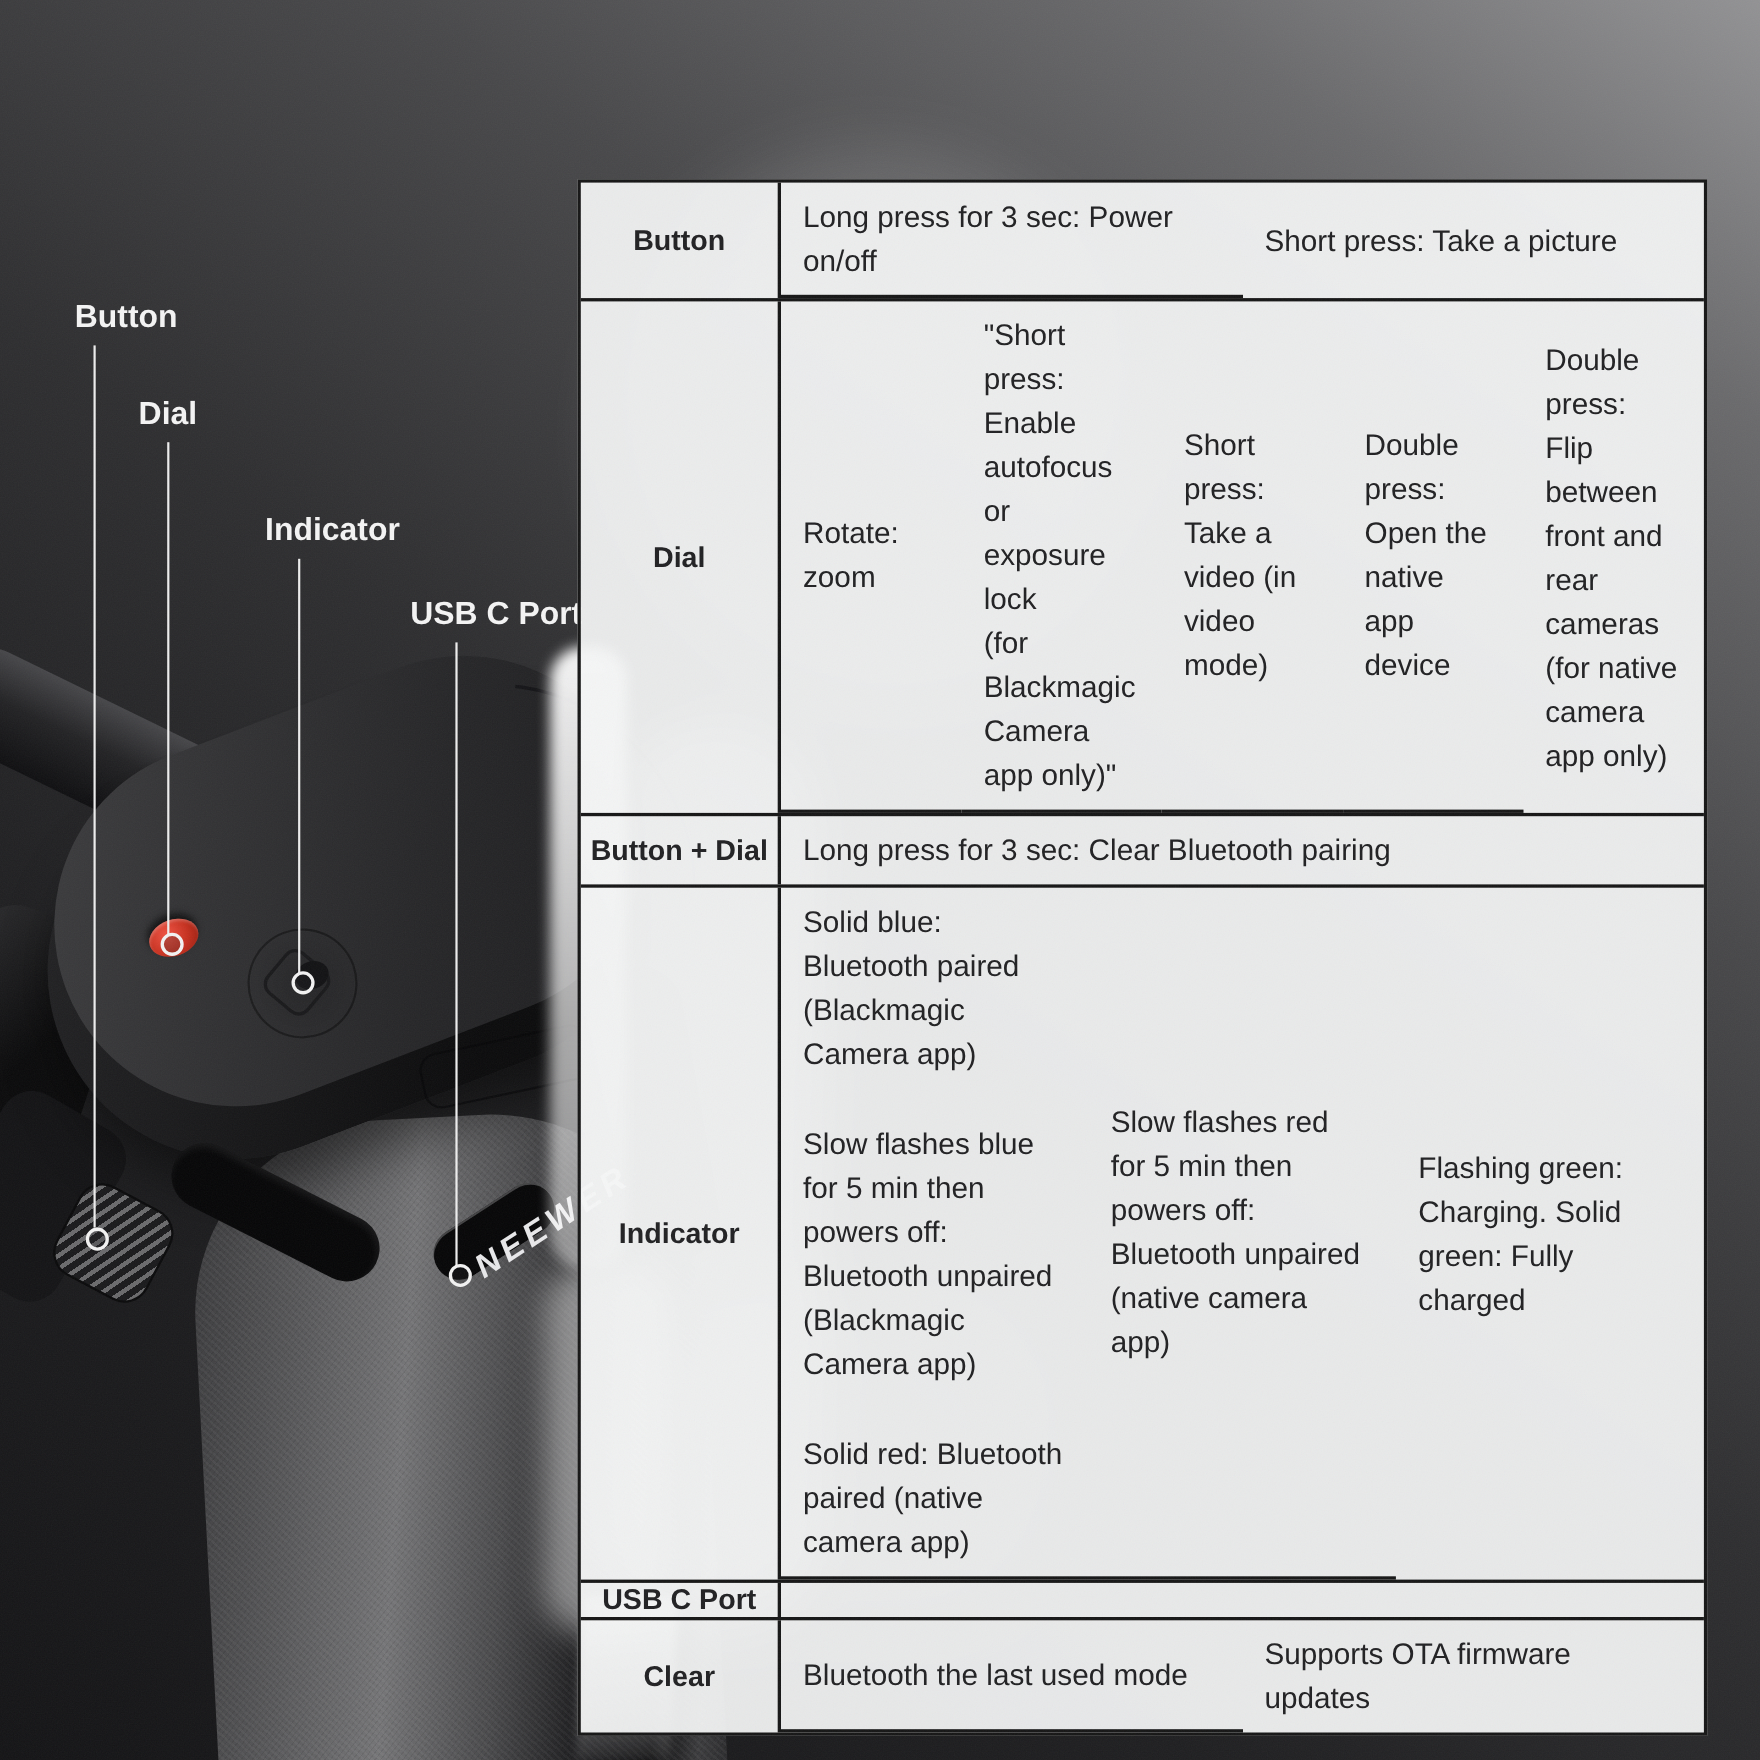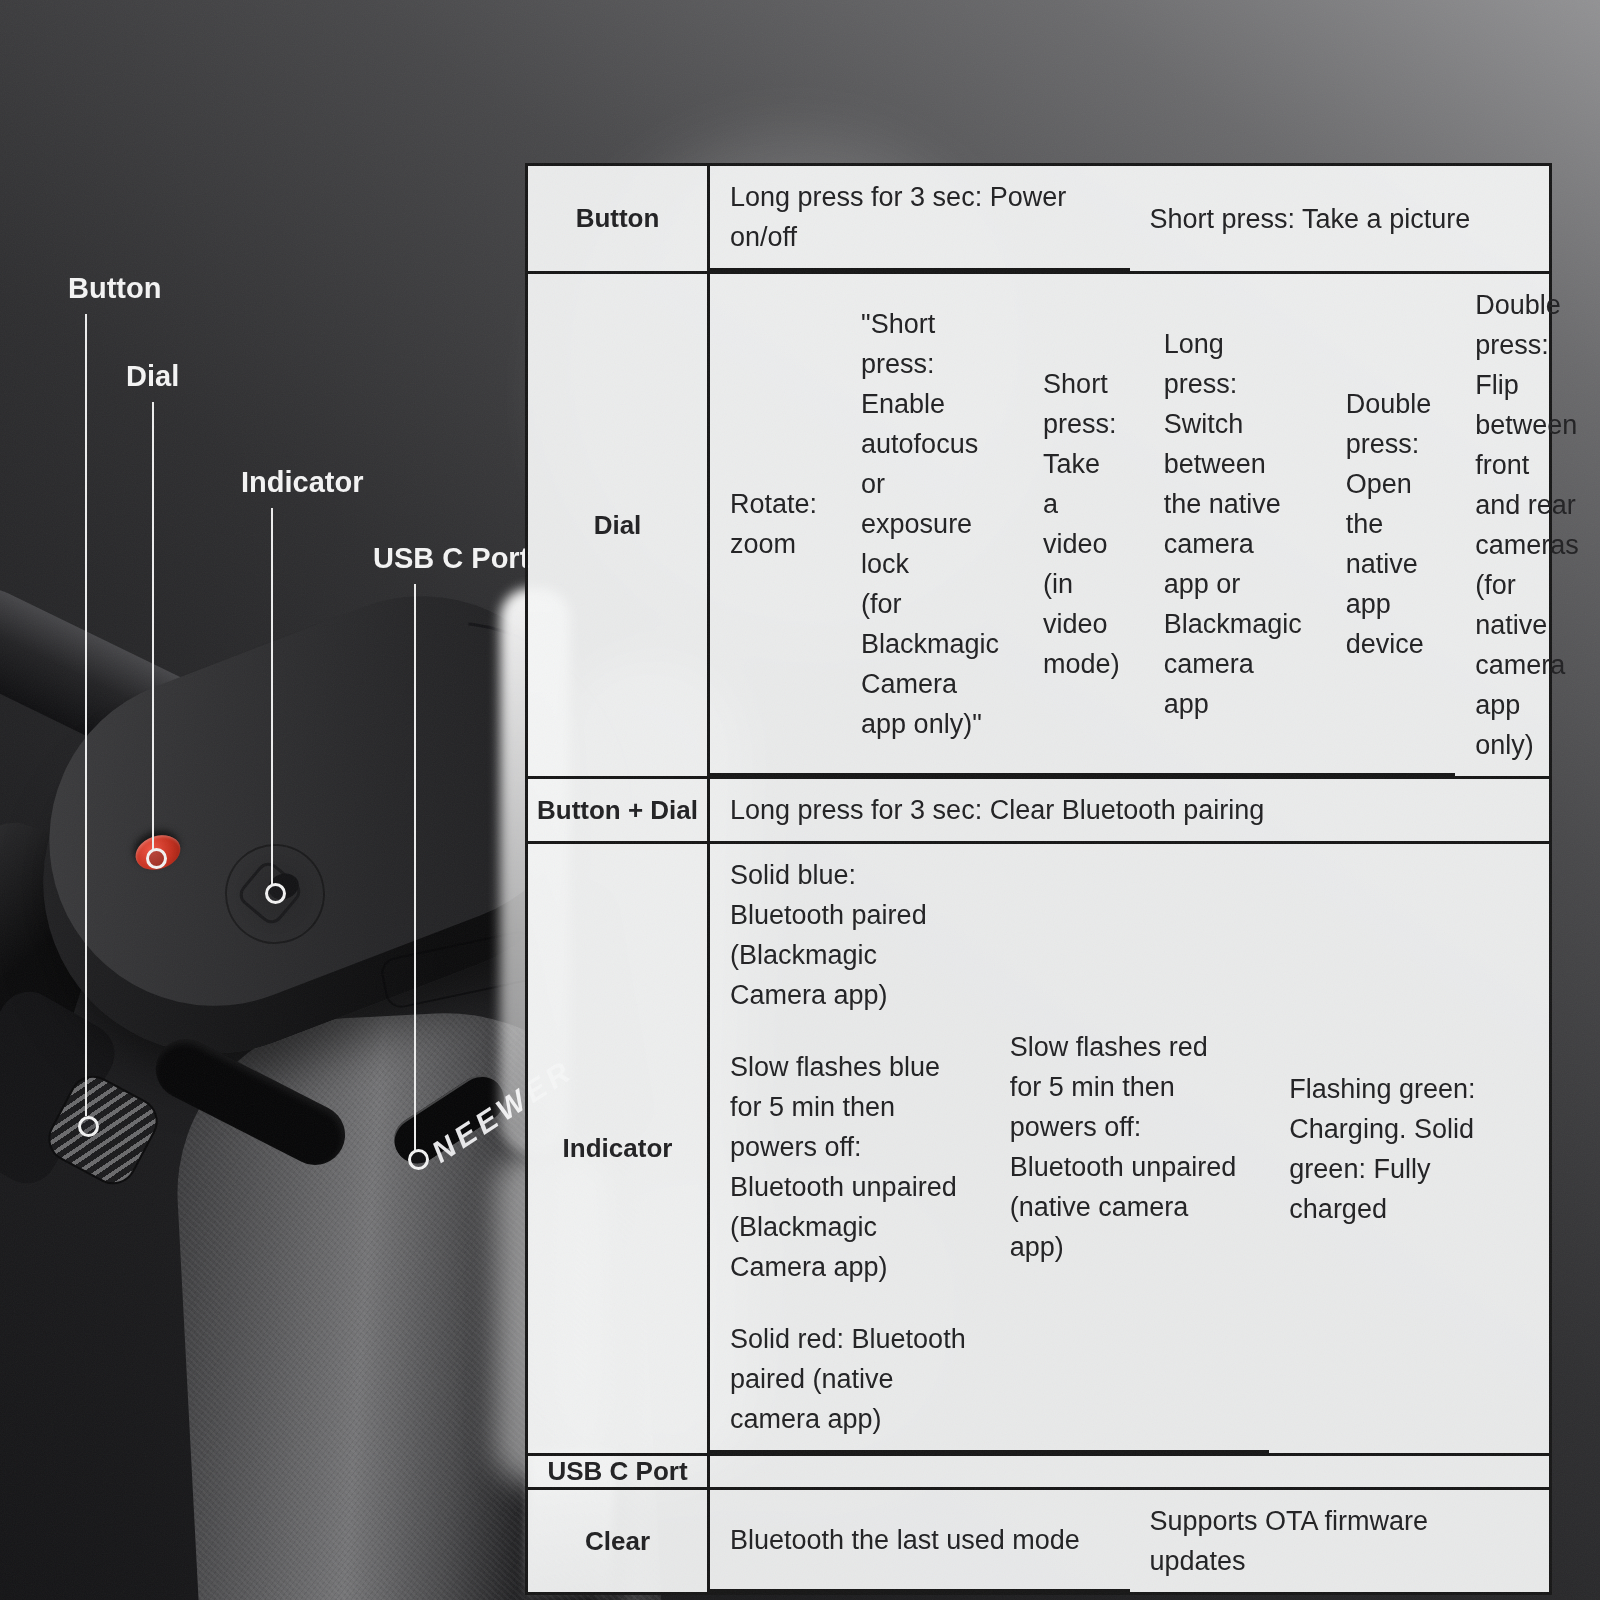--- a/index.html
+++ b/index.html
@@ -69,21 +69,21 @@
         background:rgba(244,245,245,.94);box-sizing:border-box;color:#212123;}
   .tsection{display:flex;border-bottom:3px solid var(--bd);}
   .tsection:last-child{border-bottom:none;}
   .label-cell{flex:0 0 179px;width:179px;border-right:3px solid var(--bd);display:flex;align-items:center;
         justify-content:center;font-weight:bold;font-size:26px;white-space:nowrap;}
   .rows{flex:1;display:flex;}
   .trow{border-bottom:3px solid var(--bd);flex:1;display:flex;flex-direction:column;justify-content:center;
         padding:11px 24px 11px 20px;min-height:62px;box-sizing:border-box;}
   .trow:last-child{border-bottom:none;}
   .trow p{margin:0;font-size:27px;line-height:40px;white-space:pre-line;}
-  .trow p + p{margin-top:32px;}
+  .trow p + p{margin-top:42px;}
 
   #grain{z-index:6;left:0;top:0;pointer-events:none;opacity:.05;}
 </style>
 </head>
 <body>
 
 <div id="scene" class="abs">
   <div class="abs arm1"></div>
   <div class="abs arm2"></div>
   <div class="abs arm3"></div>
@@ -145,24 +145,20 @@
           <p>Rotate: zoom</p>
         </div>
         <div class="trow">
           <p>"Short press: Enable autofocus or exposure lock
 (for Blackmagic Camera app only)"</p>
         </div>
         <div class="trow">
           <p>Short press: Take a video (in video mode)</p>
         </div>
         <div class="trow">
-          <p>Long press: Switch between the native camera app or
-Blackmagic camera app</p>
-        </div>
-        <div class="trow">
           <p>Double press: Open the native app device</p>
         </div>
         <div class="trow">
           <p>Double press: Flip between front and rear cameras (for native
 camera app only)</p>
         </div>
       </div>
     </div>
     <div class="tsection">
       <div class="label-cell">Button + Dial</div>

